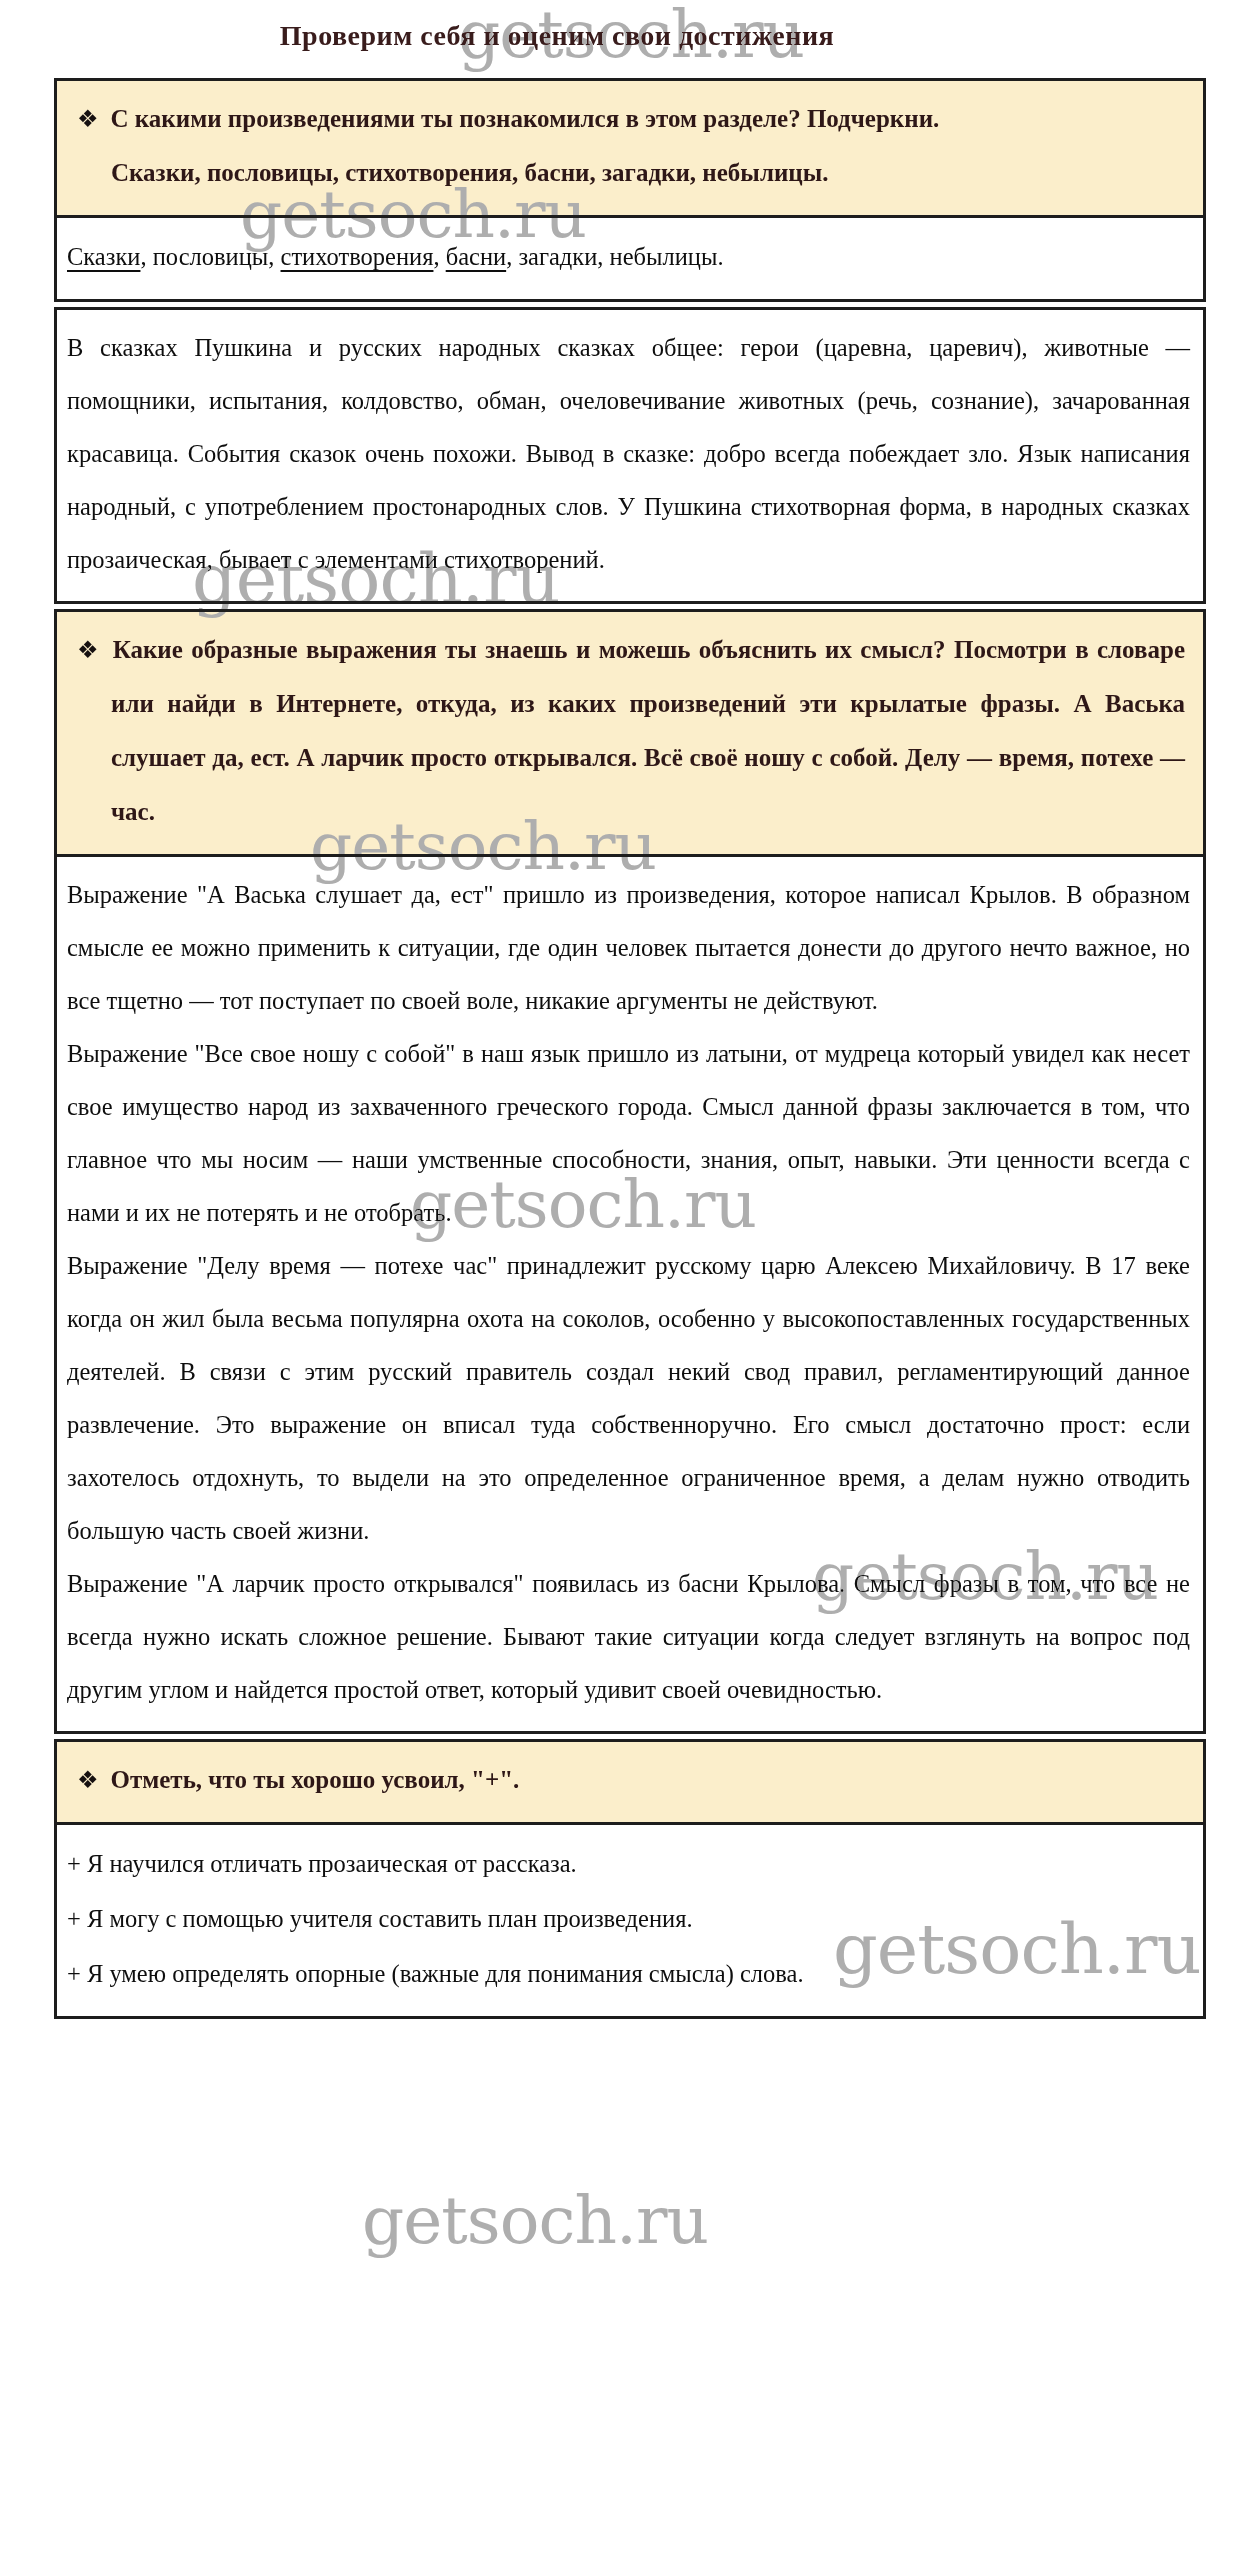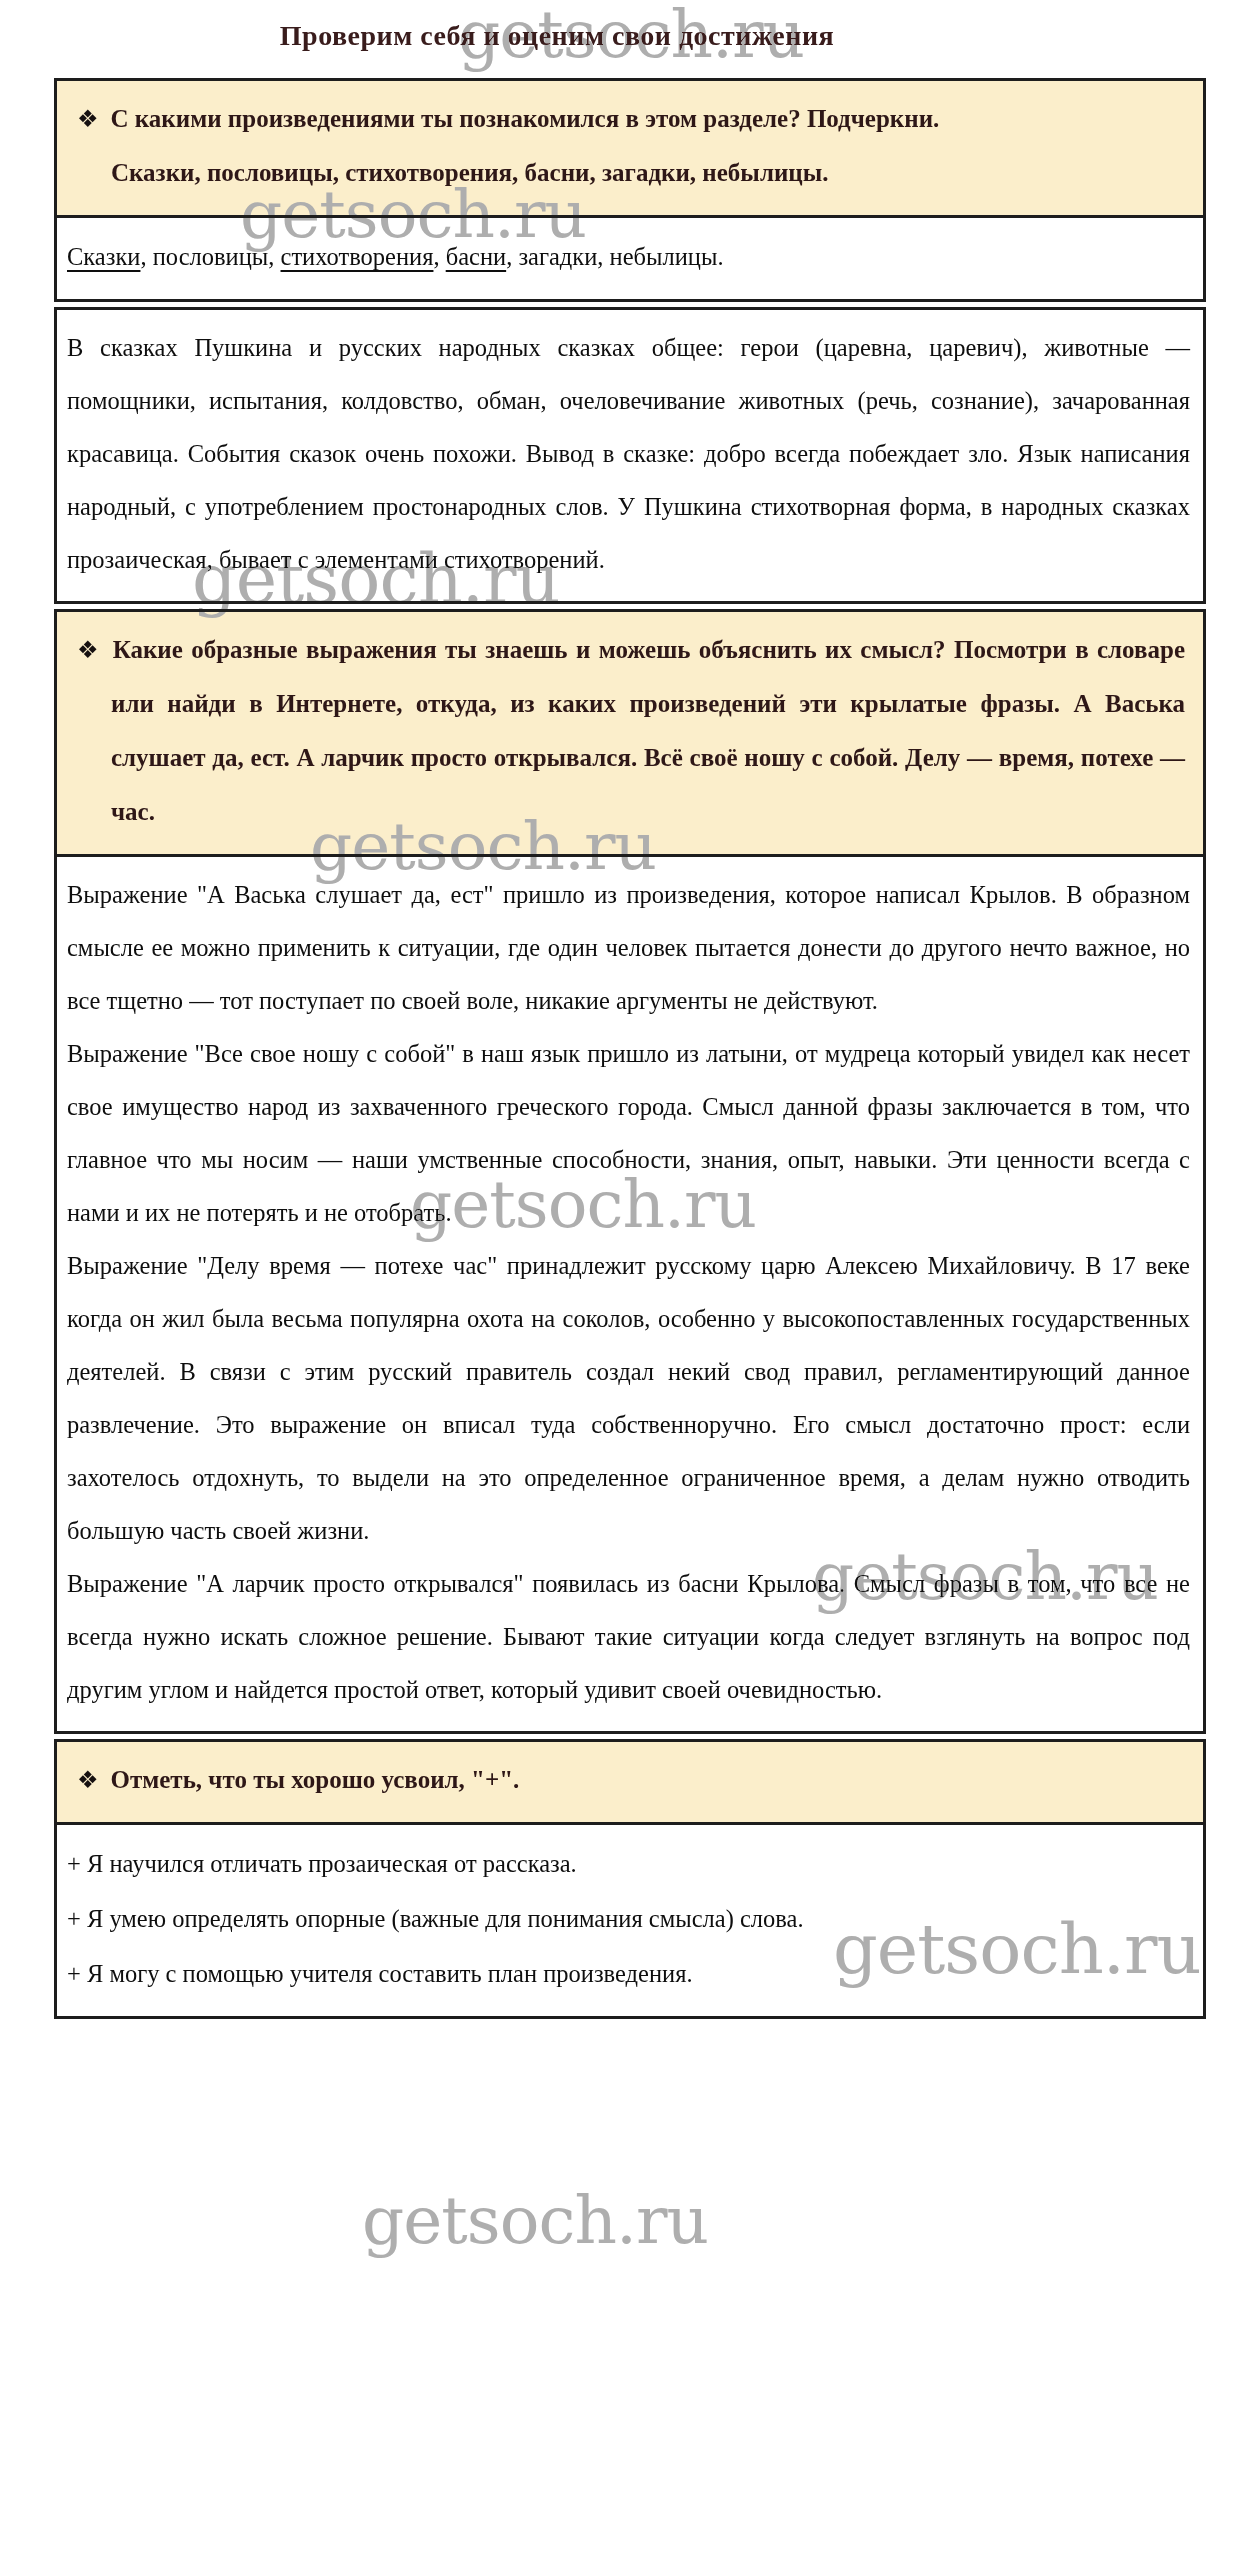--- a/index.html
+++ b/index.html
@@ -144,19 +144,19 @@
         </div>
       </div>
     </section>
 
     <section class="qa-group">
       <div class="q-cell">
         <div class="q-text"><span class="diamond">❖</span><span>Отметь, что ты хорошо усвоил, "+".</span></div>
       </div>
       <div class="a-cell">
         <div class="a-line">+ Я научился отличать прозаическая от рассказа.</div>
+        <div class="a-line">+ Я могу с помощью учителя составить план произведения.</div>
         <div class="a-line">+ Я умею определять опорные (важные для понимания смысла) слова.</div>
-        <div class="a-line">+ Я могу с помощью учителя составить план произведения.</div>
       </div>
     </section>
 
   </div>
 </div>
 
 </body></html>

